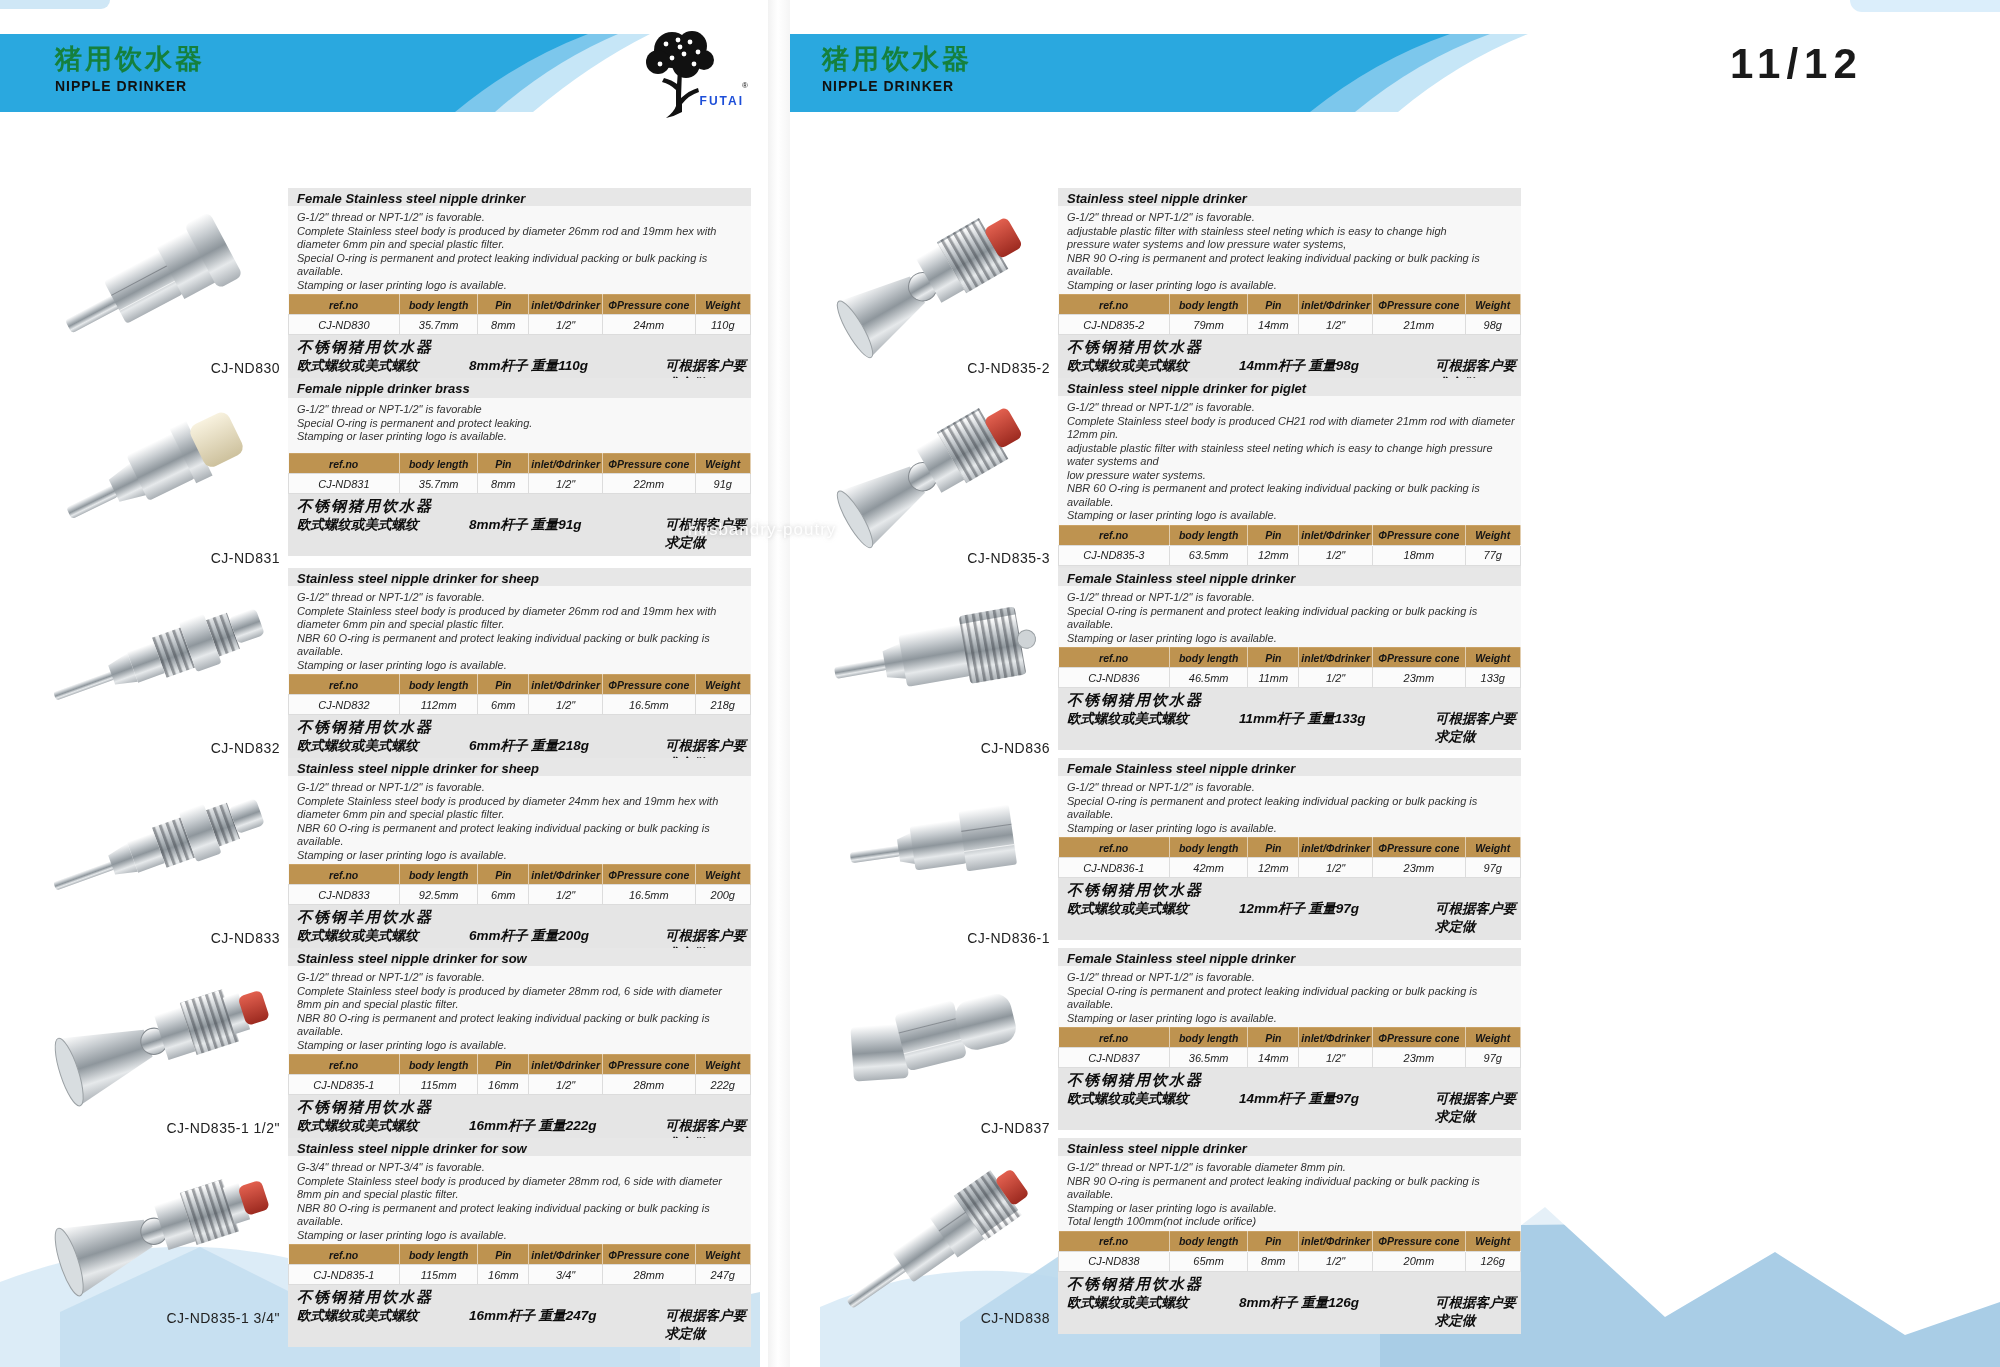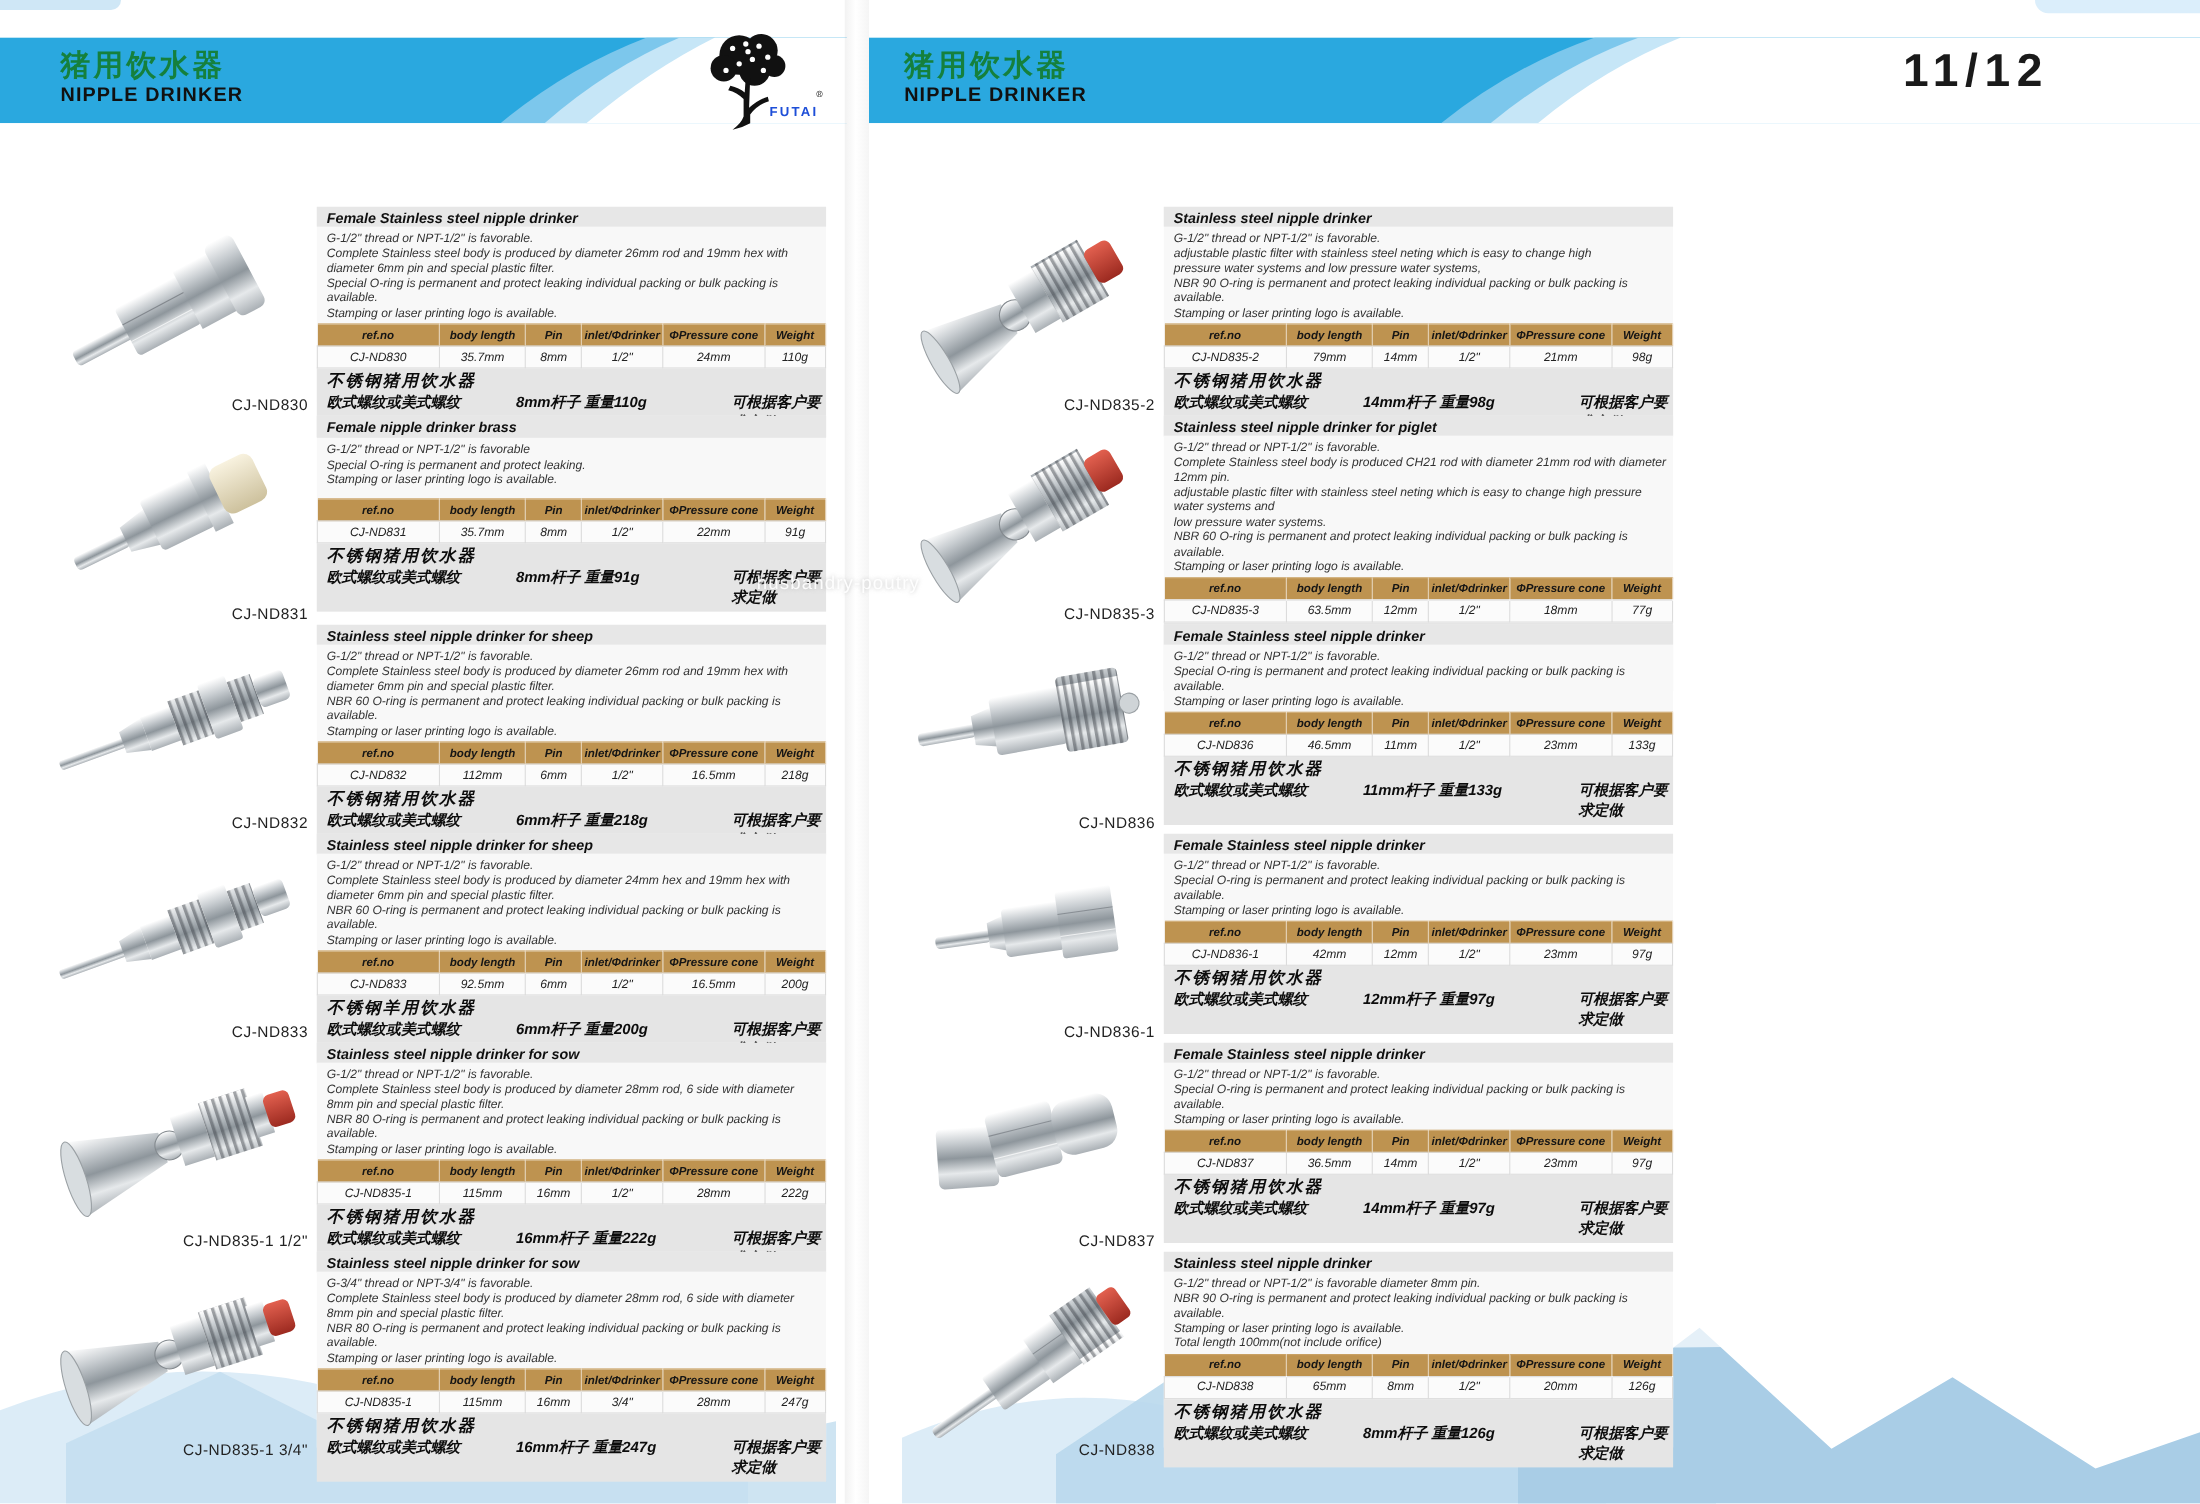--- a/index.html
+++ b/index.html
@@ -3,21 +3,21 @@
 <meta charset="utf-8">
 <style>
   html,body{margin:0;padding:0;background:#ffffff;}
   .canvas{position:relative;width:2000px;height:1367px;overflow:hidden;background:#ffffff;
           font-family:"Liberation Sans",sans-serif;color:#111;}
   
   .banner{position:absolute;top:34px;height:78px;}
   .banner svg{display:block;width:100%;height:100%;}
   .hdr-text{position:absolute;top:44px;z-index:5;}
   .hdr-cn{font-size:27px;font-weight:bold;color:#15803d;letter-spacing:3px;line-height:30px;}
-  .hdr-en{font-size:18px;font-weight:bold;color:#111;letter-spacing:1px;line-height:24px;}
+  .hdr-en{font-size:14px;font-weight:bold;color:#111;letter-spacing:1px;line-height:24px;}
   .page-number{position:absolute;top:40px;left:1730px;font-size:42px;font-weight:bold;
                letter-spacing:6px;color:#1a1a1a;z-index:6;}
   .corner-tl{position:absolute;top:0;left:0;width:110px;height:9px;background:#cfe7f6;border-radius:0 0 70px 0;}
   .corner-tr{position:absolute;top:0;right:0;width:150px;height:12px;background:#dbeefb;border-radius:0 0 0 90px;}
   
   .logo{position:absolute;top:20px;left:628px;width:110px;height:102px;z-index:7;}
   .logo svg{width:100%;height:100%;display:block;}
   .logo-brand{position:absolute;bottom:14px;right:-6px;font-size:12px;font-weight:bold;letter-spacing:2px;color:#1d4ed8;}
   .logo-reg{position:absolute;bottom:32px;right:-10px;font-size:8px;color:#111;}
   

